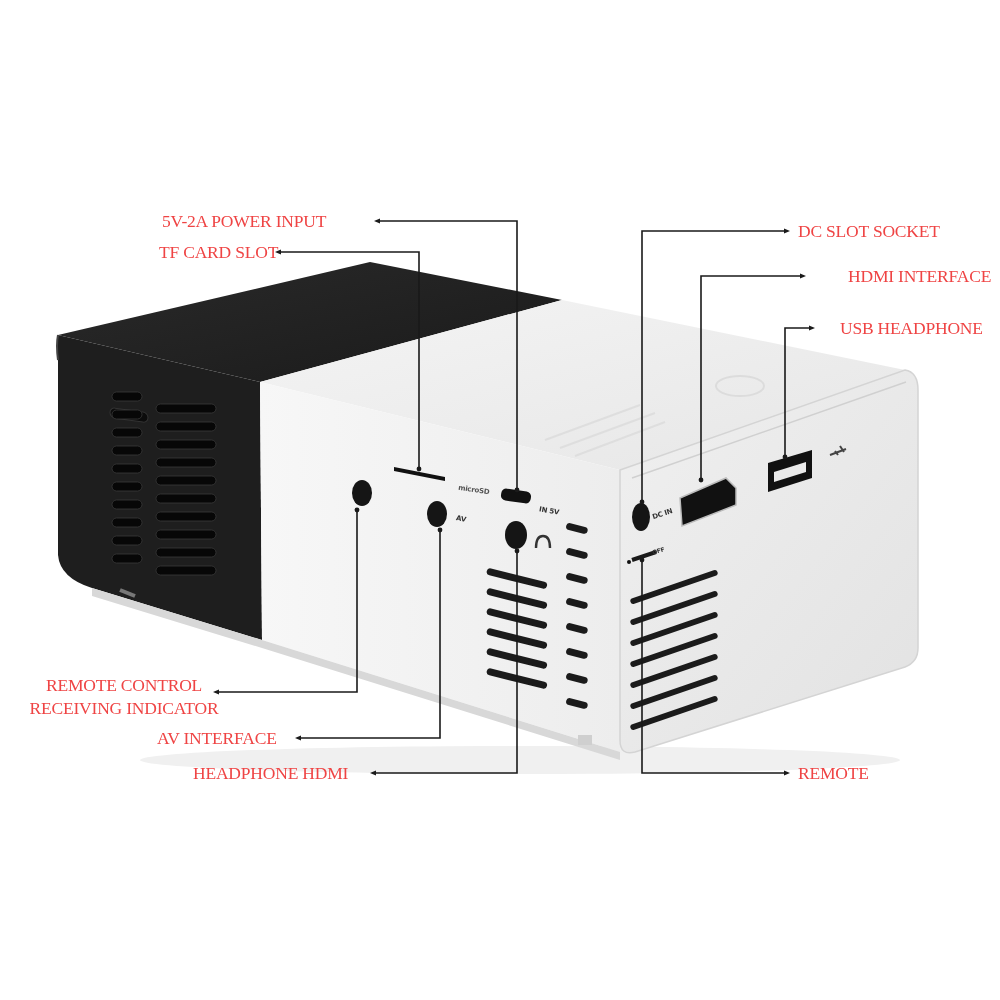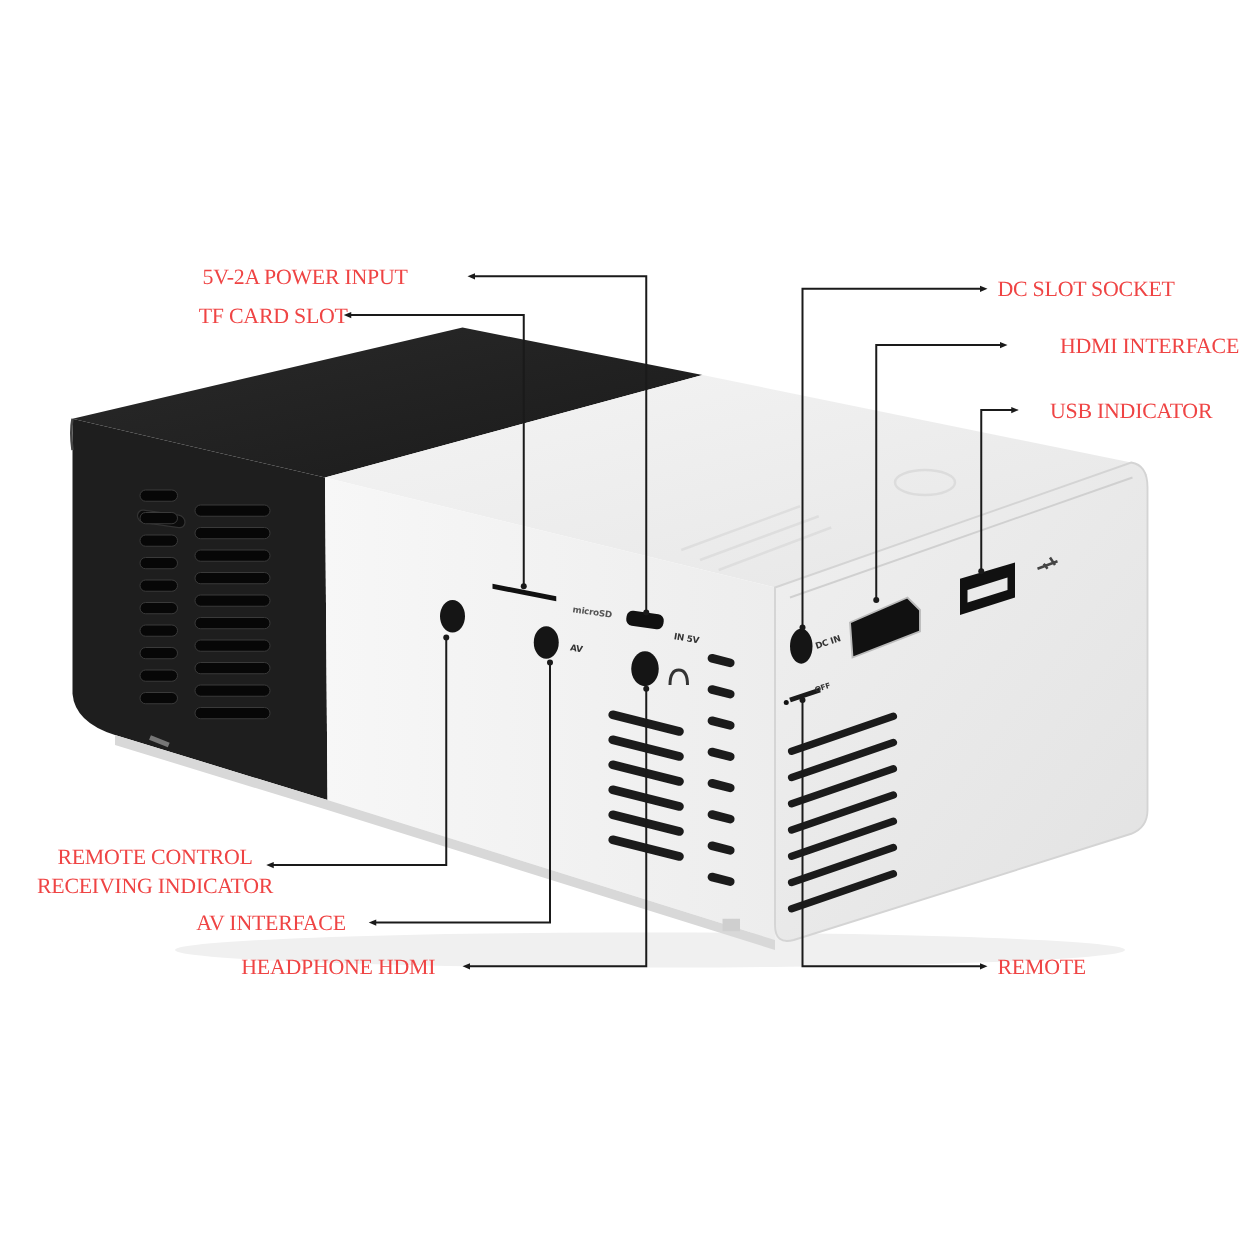--- a/index.html
+++ b/index.html
@@ -189,19 +189,19 @@
   <div class="label tiny" style="left:539px;top:500px;font-size:7px;color:#333;transform:rotate(10deg);">IN 5V</div>
   <div class="label tiny" style="left:456px;top:508px;font-size:7px;color:#333;transform:rotate(10deg);">AV</div>
   <div class="label tiny" style="left:652px;top:503px;font-size:7px;color:#333;transform:rotate(-18deg);">DC IN</div>
   <div class="label tiny" style="left:652px;top:540px;font-size:6px;color:#333;transform:rotate(-18deg);">OFF</div>
 
   
   <div class="label" style="left:162px;top:210px;">5V-2A POWER INPUT</div>
   <div class="label" style="left:139px;top:241px;margin-left:20px;">TF CARD SLOT</div>
   <div class="label" style="left:798px;top:220px;">DC SLOT SOCKET</div>
   <div class="label" style="left:828px;top:265px;margin-left:20px;">HDMI INTERFACE</div>
-  <div class="label" style="left:840px;top:317px;">USB INDICATOR</div>
+  <div class="label" style="left:840px;top:317px;">USB HEADPHONE</div>
   <div class="label center" style="left:14px;top:674px;width:220px;">REMOTE CONTROL</div>
   <div class="label center" style="left:14px;top:697px;width:220px;">RECEIVING INDICATOR</div>
   <div class="label" style="left:157px;top:727px;">AV INTERFACE</div>
   <div class="label" style="left:193px;top:762px;">HEADPHONE HDMI</div>
   <div class="label" style="left:798px;top:762px;">REMOTE</div>
 </div>
 
 </body></html>

